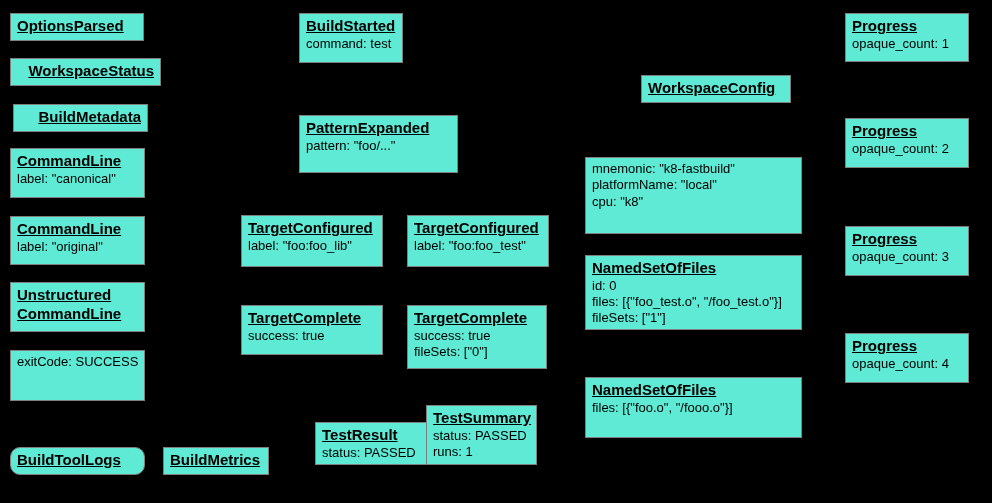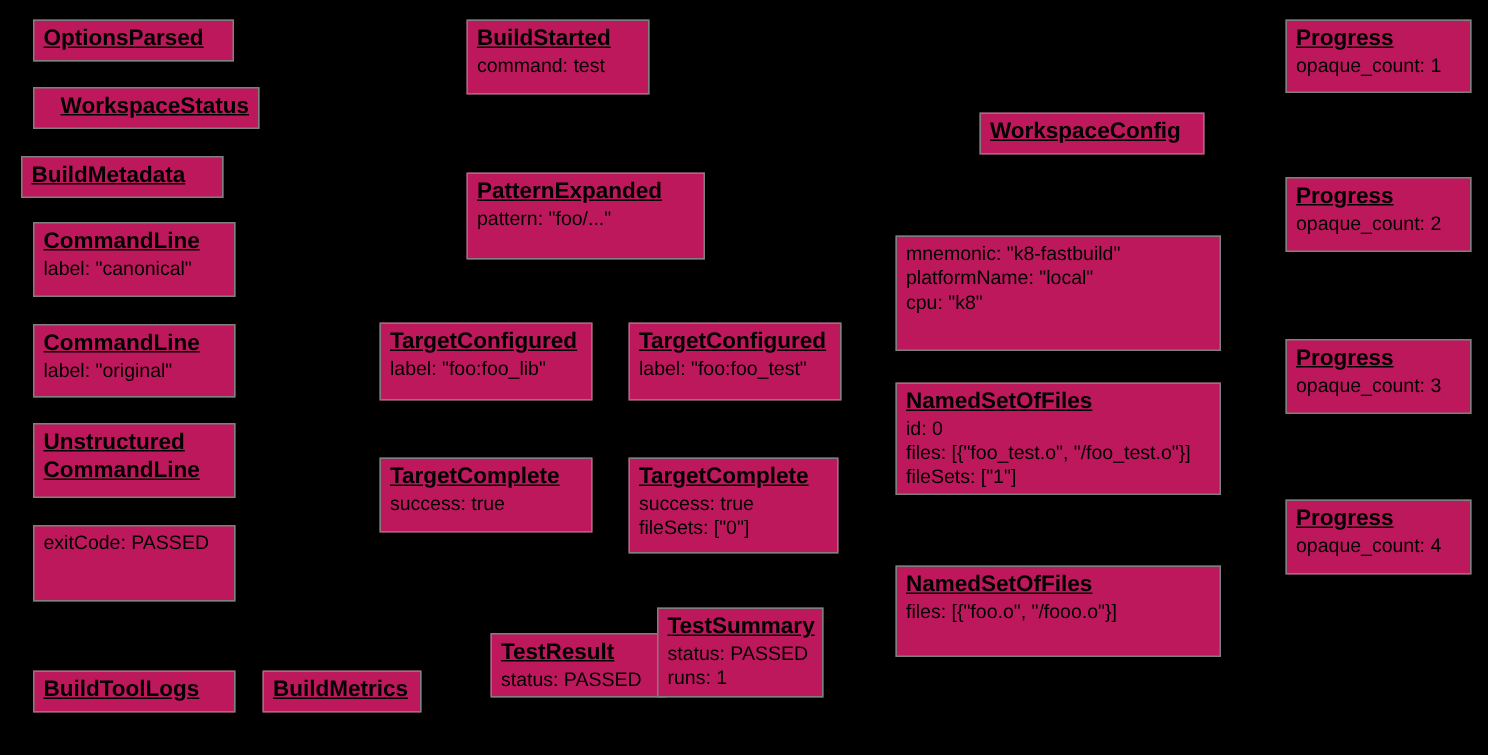--- a/index.html
+++ b/index.html
@@ -11,25 +11,24 @@
     position: relative;
     width: 992px;
     height: 503px;
     background: #000000;
     overflow: hidden;
     font-family: "Liberation Sans", sans-serif;
   }
   .node {
     position: absolute;
     box-sizing: border-box;
-    background: #be185d;
+    background: #5eead4;
     border: 1px solid #7f7f7f;
     padding: 3px 6px 4px 6px;
     color: #000000;
-    margin-left: 12px;
   }
   .node-title {
     font-size: 15px;
     font-weight: bold;
     line-height: 1.25;
     text-decoration: underline;
     white-space: pre-line;
   }
   .node-line {
     font-size: 13px;
@@ -43,52 +42,52 @@
 <div class="stage">
 
   <div class="node" style="left:10px; top:13px; width:134px;">
     <div class="node-title">OptionsParsed</div>
   </div>
 
   <div class="node" style="left:10px; top:58px; width:151px;text-align:right;">
     <div class="node-title">WorkspaceStatus</div>
   </div>
 
-  <div class="node" style="left:2px; top:104px; width:135px;">
+  <div class="node" style="left:13px; top:104px; width:135px;text-align:right;">
     <div class="node-title">BuildMetadata</div>
   </div>
 
   <div class="node" style="left:10px; top:148px; width:135px; height:50px;">
     <div class="node-title">CommandLine</div>
     <div class="node-line">label: "canonical"</div>
   </div>
 
   <div class="node" style="left:10px; top:216px; width:135px; height:49px;">
     <div class="node-title">CommandLine</div>
     <div class="node-line">label: "original"</div>
   </div>
 
   <div class="node" style="left:10px; top:282px; width:135px; height:50px;">
     <div class="node-title">Unstructured
 CommandLine</div>
   </div>
 
   <div class="node" style="left:10px; top:350px; width:135px; height:51px;">
-    <div class="node-line">exitCode: PASSED</div>
+    <div class="node-line">exitCode: SUCCESS</div>
   </div>
 
-  <div class="node" style="left:10px; top:447px; width:135px;">
+  <div class="node" style="left:10px; top:447px; width:135px;border-radius:10px;">
     <div class="node-title">BuildToolLogs</div>
   </div>
 
   <div class="node" style="left:163px; top:447px; width:106px;">
     <div class="node-title">BuildMetrics</div>
   </div>
 
-  <div class="node" style="left:299px; top:13px; width:122px; height:50px;">
+  <div class="node" style="left:299px; top:13px; width:104px; height:50px;">
     <div class="node-title">BuildStarted</div>
     <div class="node-line">command: test</div>
   </div>
 
   <div class="node" style="left:299px; top:115px; width:159px; height:58px;">
     <div class="node-title">PatternExpanded</div>
     <div class="node-line">pattern: "foo/..."</div>
   </div>
 
   <div class="node" style="left:241px; top:215px; width:142px; height:52px;">

